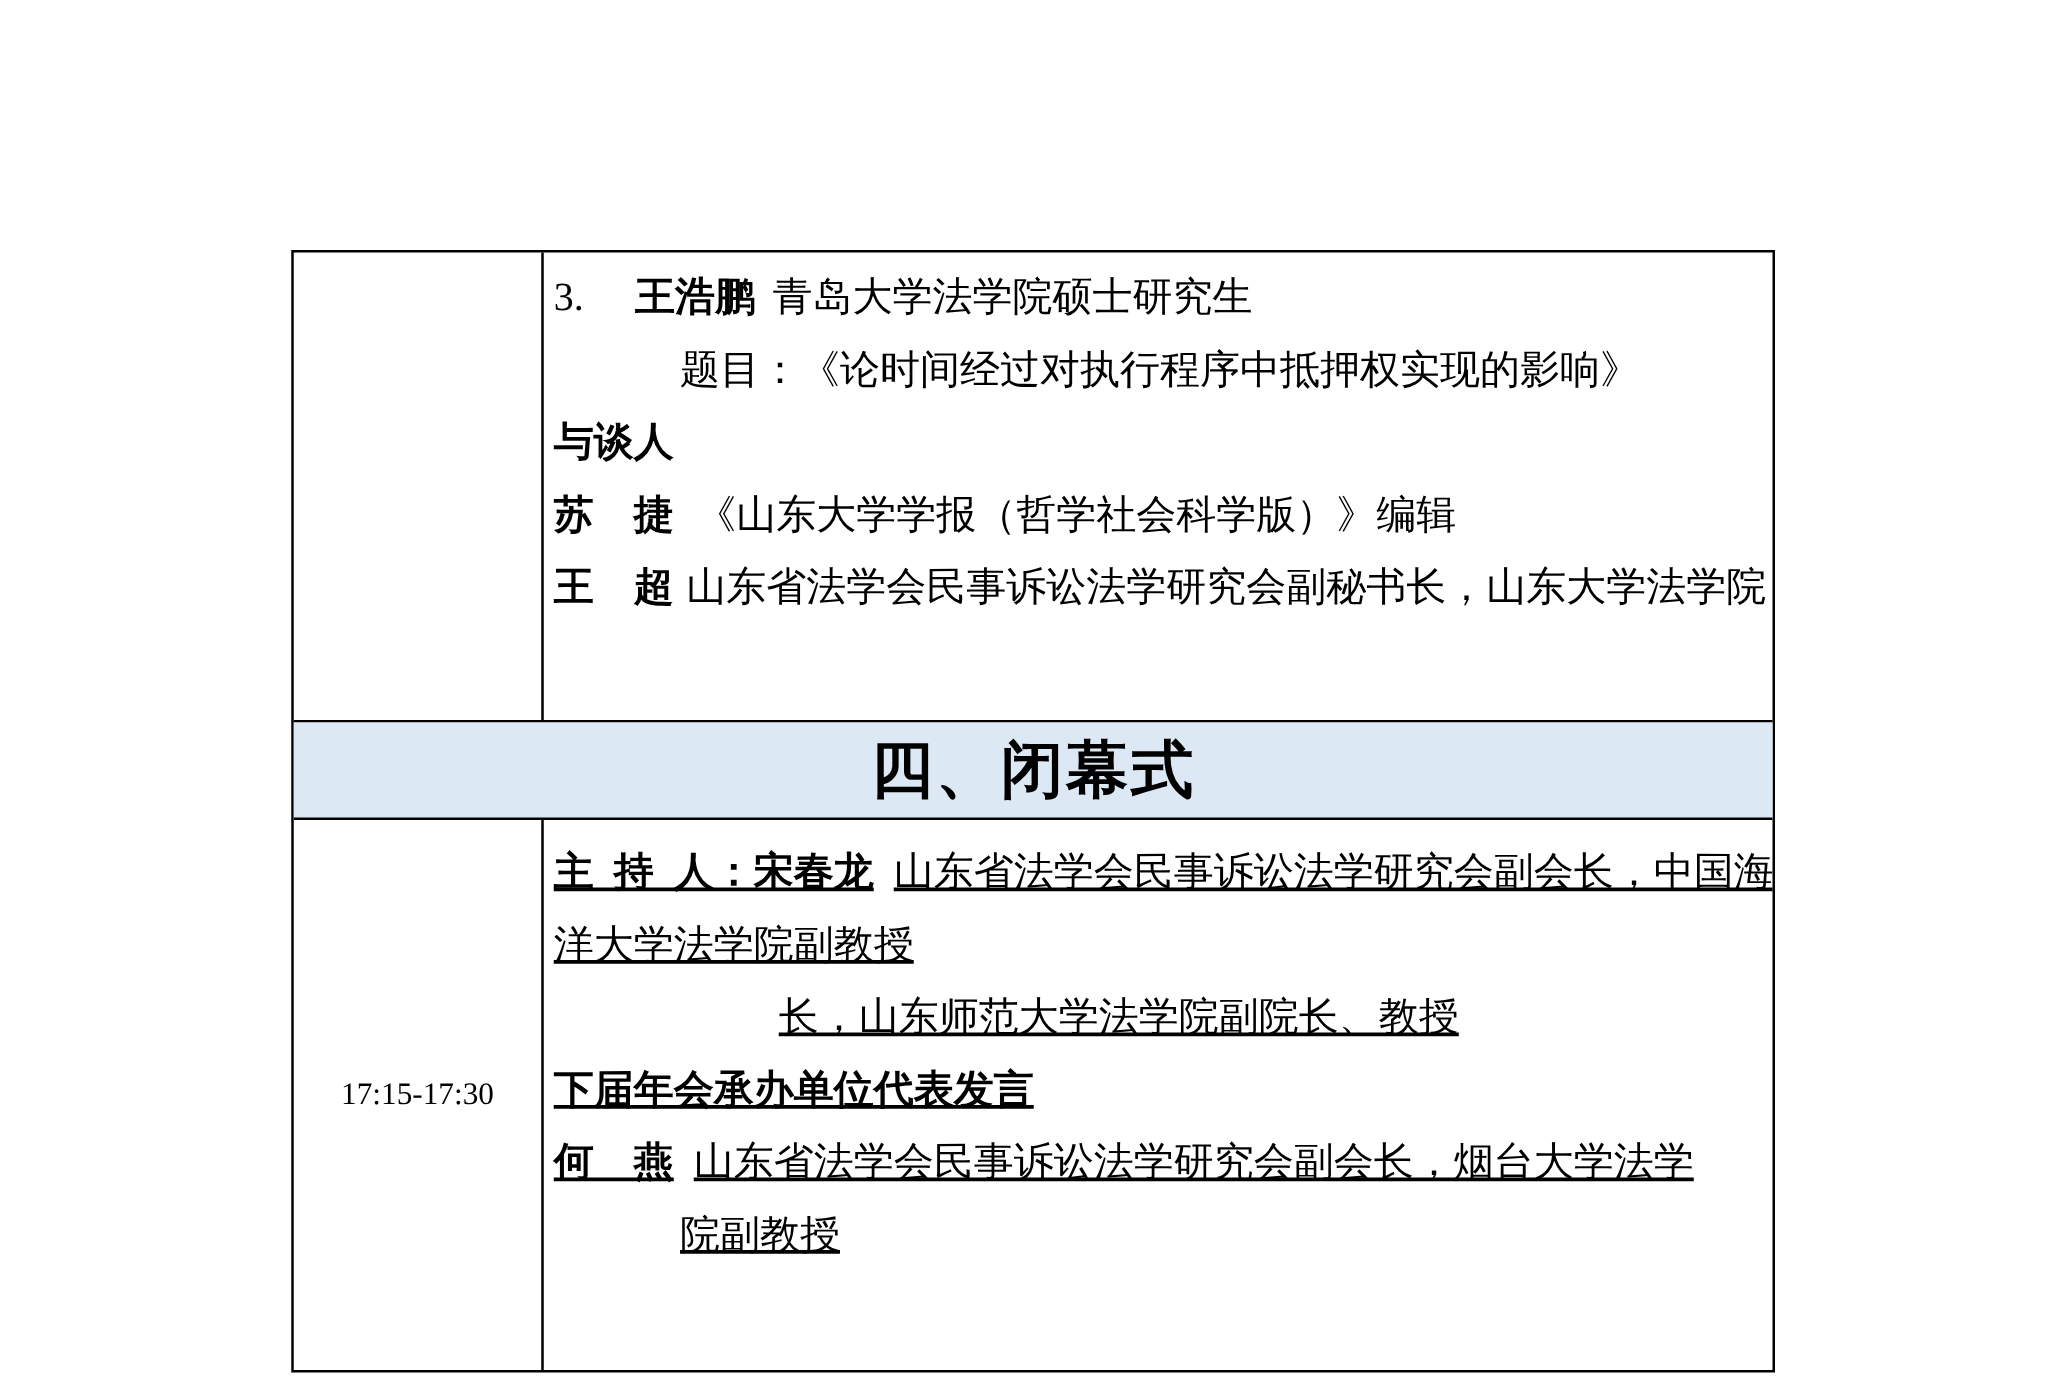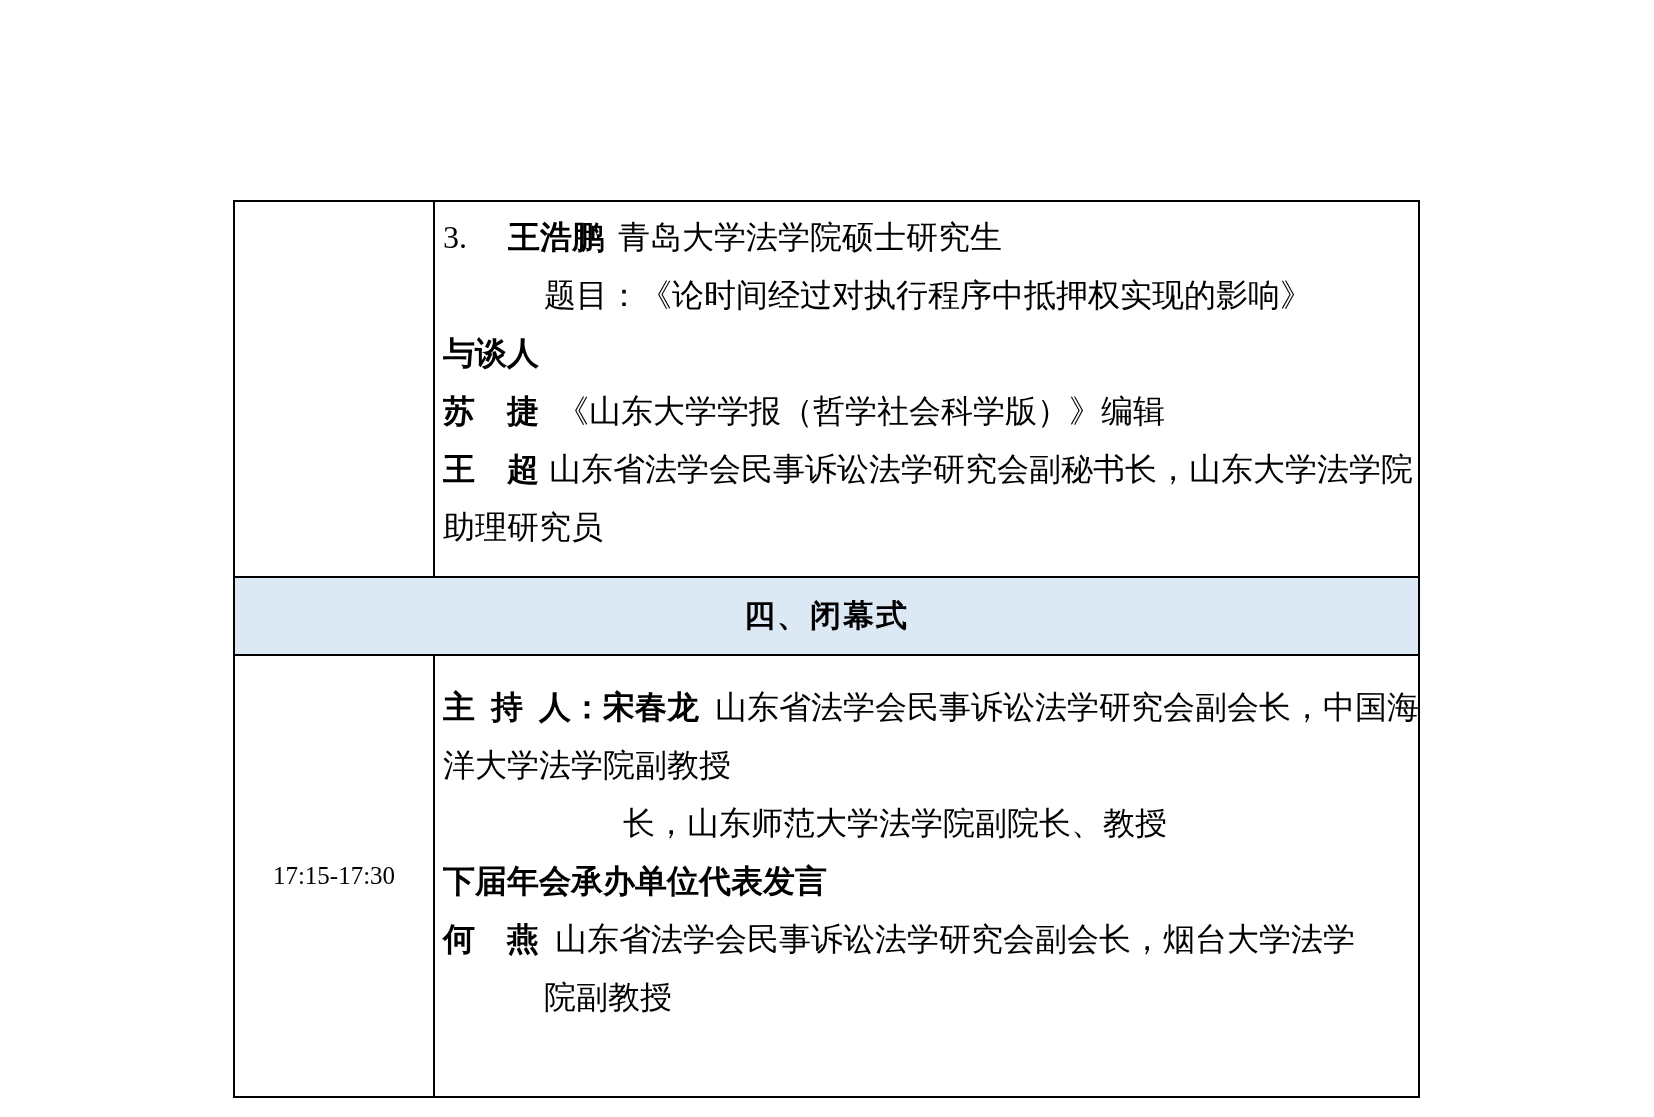--- a/index.html
+++ b/index.html
@@ -29,29 +29,29 @@
     border-right:2px solid #000000;
     display:flex; align-items:center; justify-content:center;
   }
   .content-cell {
     flex:1;
     padding:6px 6px 0 8px;
     font-size:32px;
     line-height:58px;
     overflow:hidden;
   }
-  .row-closing .content-cell { padding-top:22px; }
+  .row-closing .content-cell { padding-top:12px;text-decoration:underline; }
 
   .header-row {
     height:78px;
     border-bottom:2px solid #000000;
     background:#dce8f4;
     display:flex; align-items:center; justify-content:center;
   }
-  .header-title { font-size:31px; font-weight:bold; letter-spacing:2px; }
+  .header-title { font-size:50px; font-weight:bold; letter-spacing:2px; }
 
   .line { white-space:nowrap; }
   .b { font-weight:bold; }
   .time-label { font-size:25px; }
 
   .num { display:inline-block; width:65px; }
   .indent2 { margin-left:101px; }
   .indent5 { margin-left:180px; }
 
   .gap10 { margin-left:10px; }
@@ -67,21 +67,20 @@
   <div class="agenda-table">
 
     <div class="body-row row-discussion">
       <div class="time-cell"></div>
       <div class="content-cell">
         <div class="line"><span class="num">3.</span><span class="b">王浩鹏</span><span class="gap14">青岛大学法学院硕士研究生</span></div>
         <div class="line indent2">题目：《论时间经过对执行程序中抵押权实现的影响》</div>
         <div class="line"><span class="b">与谈人</span></div>
         <div class="line"><span class="b">苏　捷</span><span class="gap18">《山东大学学报（哲学社会科学版）》编辑</span></div>
         <div class="line"><span class="b">王　超</span><span class="gap10">山东省法学会民事诉讼法学研究会副秘书长，山东大学法学院</span></div>
-        <div class="line">助理研究员</div>
       </div>
     </div>
 
     <div class="header-row">
       <div class="header-title">四、闭幕式</div>
     </div>
 
     <div class="body-row row-closing">
       <div class="time-cell">
         <span class="time-label">17:15-17:30</span>

